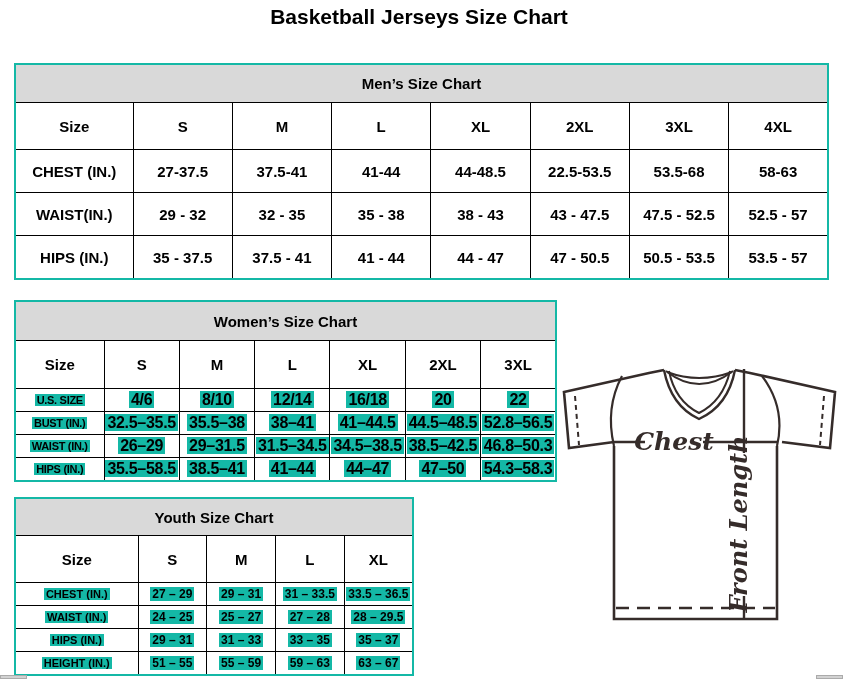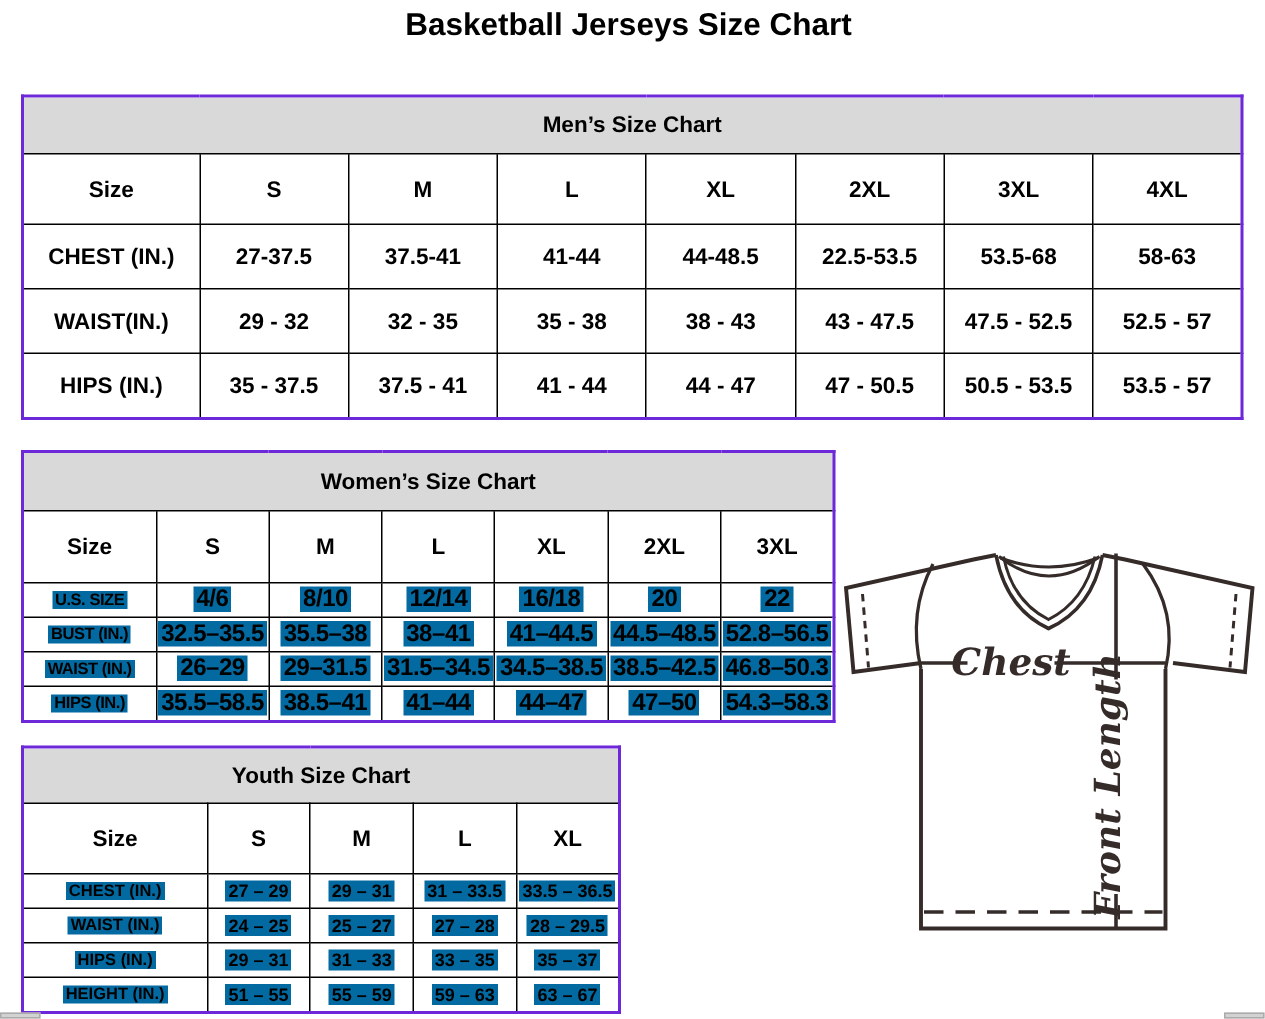--- a/index.html
+++ b/index.html
@@ -1,42 +1,42 @@
 <!DOCTYPE html>
 <html><head>
 <meta charset="utf-8">
 <style>
   html,body{margin:0;padding:0;background:#fff;}
   body{width:843px;height:679px;position:relative;overflow:hidden;
        font-family:"Liberation Sans",sans-serif;color:#000;}
   .title{position:absolute;top:5px;left:14px;width:810px;text-align:center;
          font-size:21px;font-weight:bold;margin:0;}
   table.chart{position:absolute;border-collapse:collapse;table-layout:fixed;
-              background:#fff;border:2px solid #6d28d9;}
+              background:#fff;border:2px solid #14b8a6;}
   .chart th,.chart td{border:1px solid #000;text-align:center;
               vertical-align:middle;padding:0;overflow:hidden;}
   th.band{background:#d9d9d9;font-size:15px;font-weight:bold;}
   
   .men{left:14px;top:63px;width:815px;}
   .men th.band{height:37px;}
   .men tr.head th{height:46px;font-size:15px;}
   .men td{height:42px;font-size:15px;font-weight:bold;}
   
   .women{left:14px;top:300px;width:543px;}
   .women th.band{height:38px;margin-left:20px;}
   .women tr.head th{height:47px;font-size:15px;}
   .women td{height:22px;font-size:16px;font-weight:bold;letter-spacing:-0.3px;}
   .women td.rowlabel{font-size:11px;}
   
   .youth{left:14px;top:497px;width:400px;}
   .youth th.band{height:36px;}
   .youth tr.head th{height:46px;font-size:15px;}
   .youth td{height:22px;font-size:12px;font-weight:bold;}
   .youth td.rowlabel{font-size:11px;}
-  .hl{background:#0369a1;padding:0 2px;}
+  .hl{background:#14b8a6;padding:0 2px;}
   
   .jersey{position:absolute;left:556px;top:356px;}
   .jersey path, .jersey line{fill:none;stroke:#352c2a;}
   .jersey text{fill:#352c2a;font-family:"DejaVu Serif",serif;
                font-style:italic;font-weight:bold;}
   
   .frag{position:absolute;height:4px;width:27px;top:675px;
         background:#d2d2d2;border:1px solid #ababab;box-sizing:border-box;}
   .frag.left{left:0;}
   .frag.right{left:816px;}

